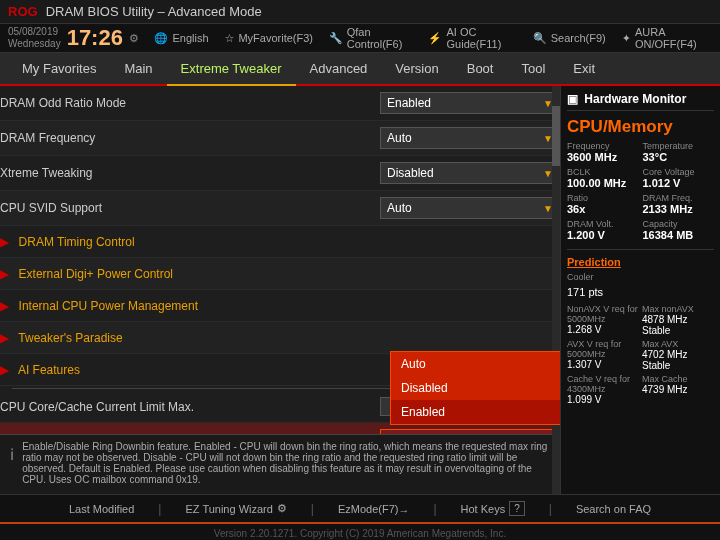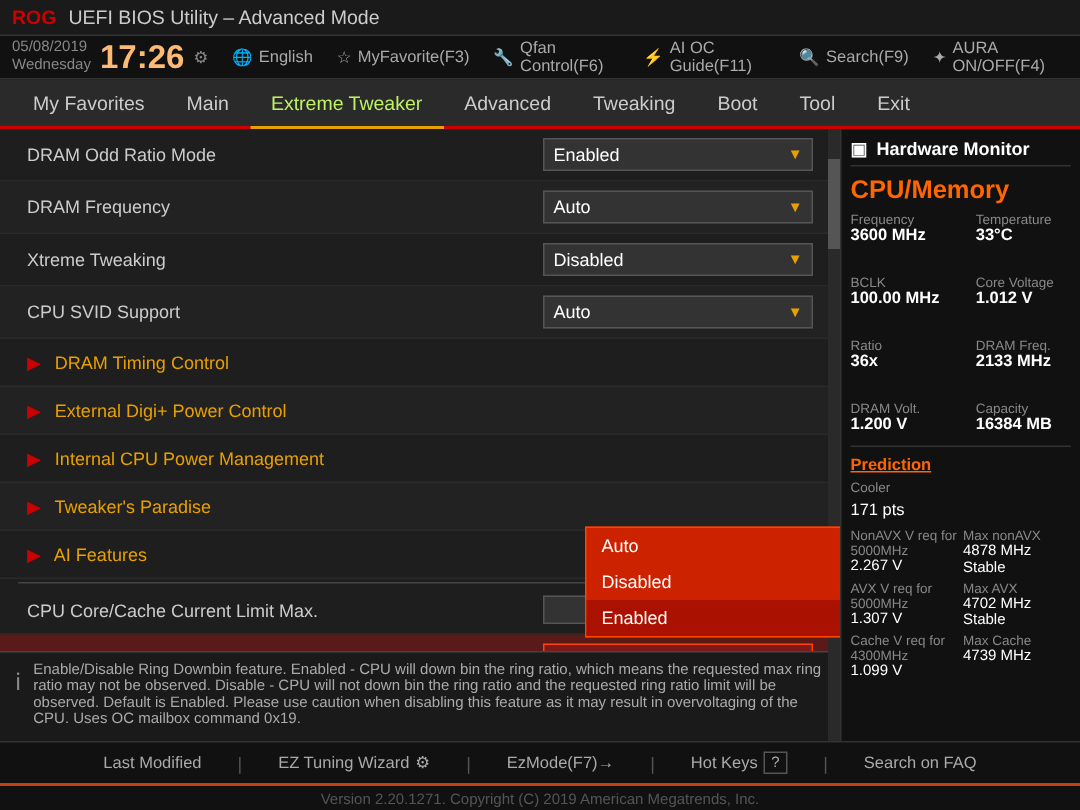--- a/index.html
+++ b/index.html
@@ -103,21 +103,21 @@
       position: relative;
     }
 
     .settings-list {
       padding: 0;
     }
 
     .setting-row {
       display: flex;
       align-items: center;
-      padding: 6px 18px;
+      padding: 6px 0;
       border-bottom: 1px solid #2a2a2a;
       min-height: 32px;
     }
     .setting-row:nth-child(odd) { background: #1e1e1e; }
     .setting-row:nth-child(even) { background: #222; }
     .setting-row.active-row { background: #5a1a1a; }
 
     .setting-label {
       flex: 1;
       color: #ccc;
@@ -219,21 +219,21 @@
     }
     .hw-monitor .section-title {
       color: #ff6600;
       font-size: 17px;
       font-weight: bold;
       margin: 6px 0 4px 0;
     }
     .hw-grid {
       display: grid;
       grid-template-columns: 1fr 1fr;
-      gap: 20px;
+      gap: 4px;
       margin-bottom: 4px;
     }
     .hw-cell .label {
       color: #888;
       font-size: 9px;
     }
     .hw-cell .value {
       color: #fff;
       font-size: 11px;
       font-weight: bold;
@@ -300,21 +300,21 @@
       background: #555;
       position: absolute;
       top: 20px;
     }
   </style>
 </head>
 <body>
 
 <div class="title-bar">
   <span class="logo">ROG</span>
-  <span class="title-text">UEFI BIOS Utility – Advanced Mode</span>
+  <span class="title-text">DRAM BIOS Utility – Advanced Mode</span>
 </div>
 
 <div class="status-bar">
   <div style="display:flex;align-items:center;gap:6px;">
     <div class="datetime">
       <span>05/08/2019</span>
       <span>Wednesday</span>
     </div>
     <span class="time-large">17:26</span>
     <span class="gear-icon">⚙</span>
@@ -343,21 +343,21 @@
     <span>✦</span>
     <span>AURA ON/OFF(F4)</span>
   </div>
 </div>
 
 <div class="main-nav">
   <div class="nav-item">My Favorites</div>
   <div class="nav-item">Main</div>
   <div class="nav-item active">Extreme Tweaker</div>
   <div class="nav-item">Advanced</div>
-  <div class="nav-item">Tweaking</div>
+  <div class="nav-item">Version</div>
   <div class="nav-item">Boot</div>
   <div class="nav-item">Tool</div>
   <div class="nav-item">Exit</div>
 </div>
 
 <div class="content">
 
   <div class="main-panel">
     <div class="settings-list">
 
@@ -525,21 +525,21 @@
       </div>
     </div>
 
     <div class="prediction-title">Prediction</div>
     <div style="color:#888;font-size:9px;margin-bottom:4px;">Cooler</div>
     <div style="color:#fff;font-size:11px;margin-bottom:6px;">171 pts</div>
 
     <div class="pred-grid">
       <div class="pred-cell">
         <div class="label">NonAVX V req for 5000MHz</div>
-        <div class="value">2.267 V</div>
+        <div class="value">1.268 V</div>
       </div>
       <div class="pred-cell">
         <div class="label">Max nonAVX</div>
         <div class="value">4878 MHz Stable</div>
       </div>
       <div class="pred-cell">
         <div class="label">AVX V req for 5000MHz</div>
         <div class="value">1.307 V</div>
       </div>
       <div class="pred-cell">

